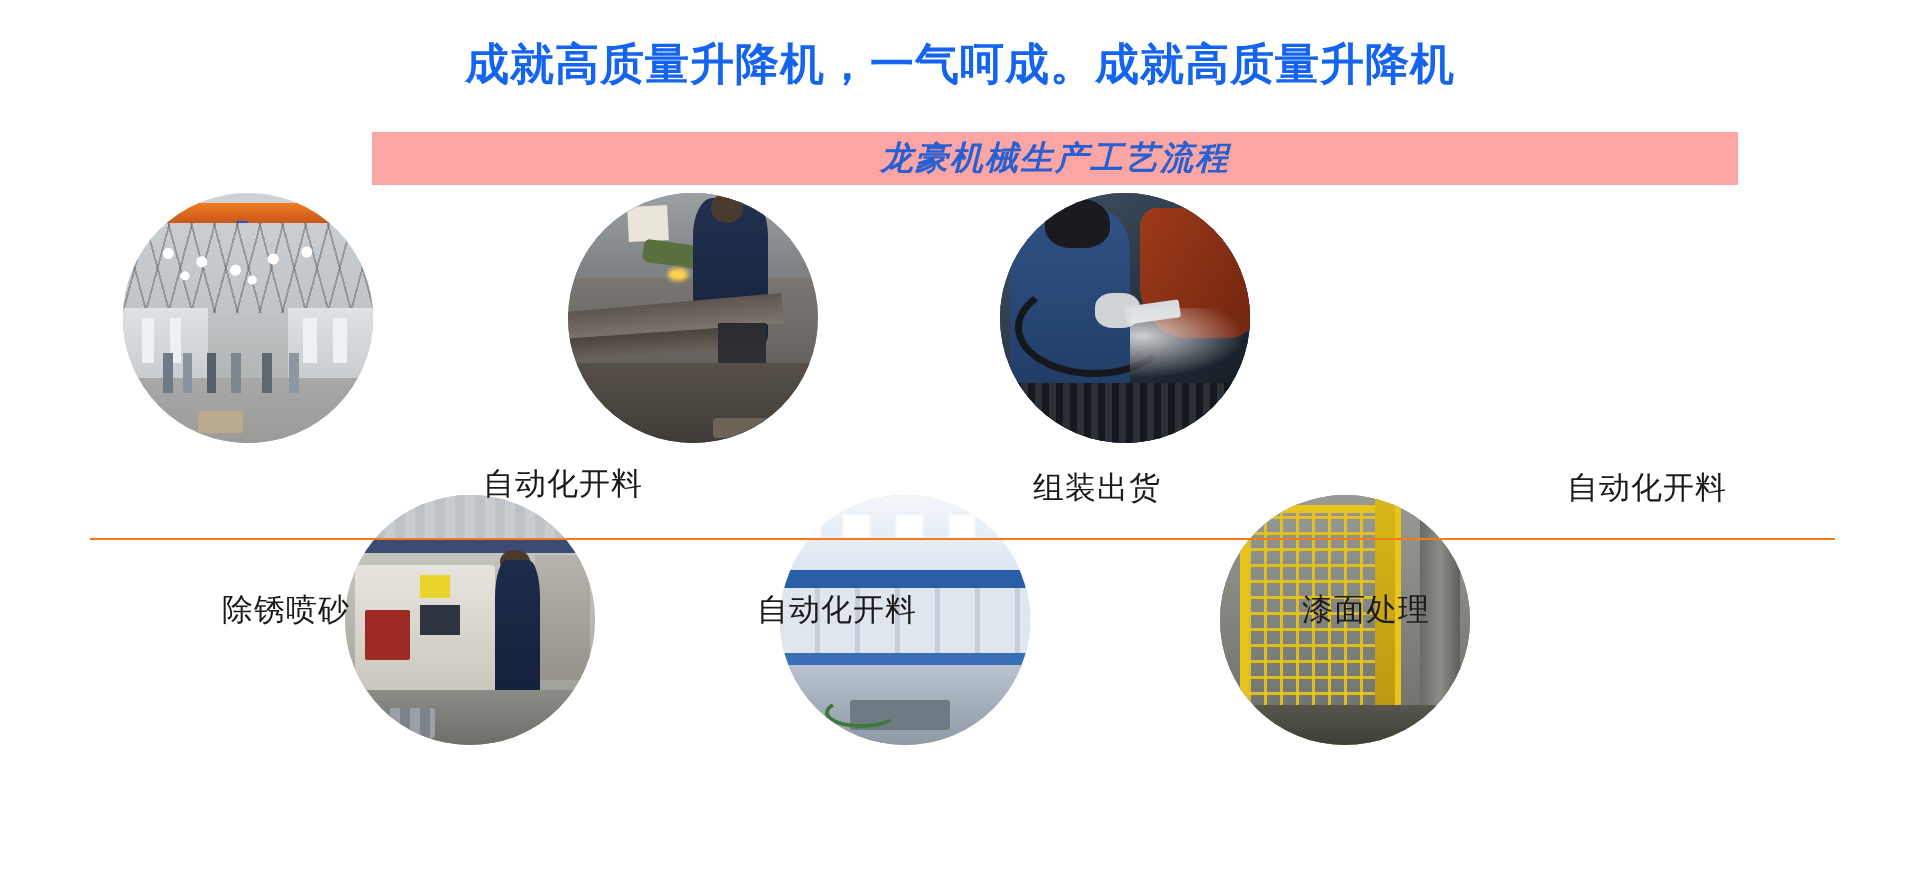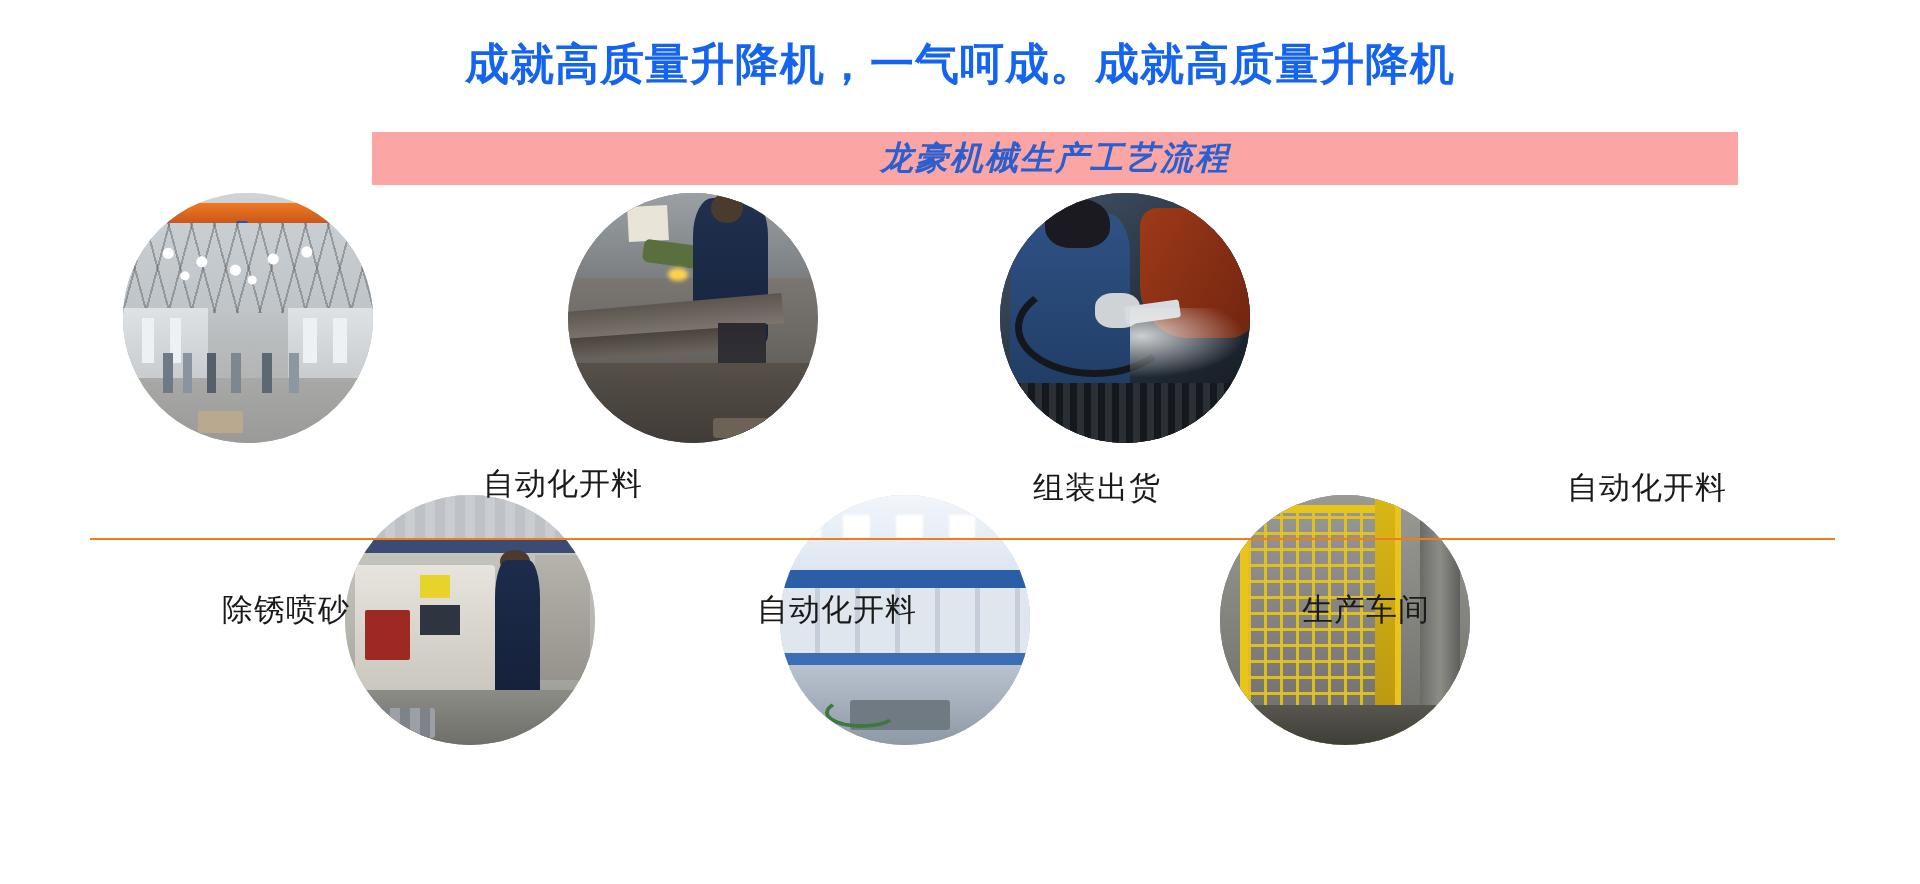--- a/index.html
+++ b/index.html
@@ -447,15 +447,15 @@
 <div class="divider"></div>
 
 <div class="label" style="left:222px; top:594px;">除锈喷砂</div>
 
 <div class="label" style="left:483px; top:468px;">自动化开料</div>
 
 <div class="label" style="left:757px; top:594px;">自动化开料</div>
 
 <div class="label" style="left:1033px; top:472px;">组装出货</div>
 
-<div class="label" style="left:1302px; top:594px;">生产车间</div>
+<div class="label" style="left:1302px; top:594px;">漆面处理</div>
 
 <div class="label" style="left:1567px; top:472px;">自动化开料</div>
 
 </body></html>

